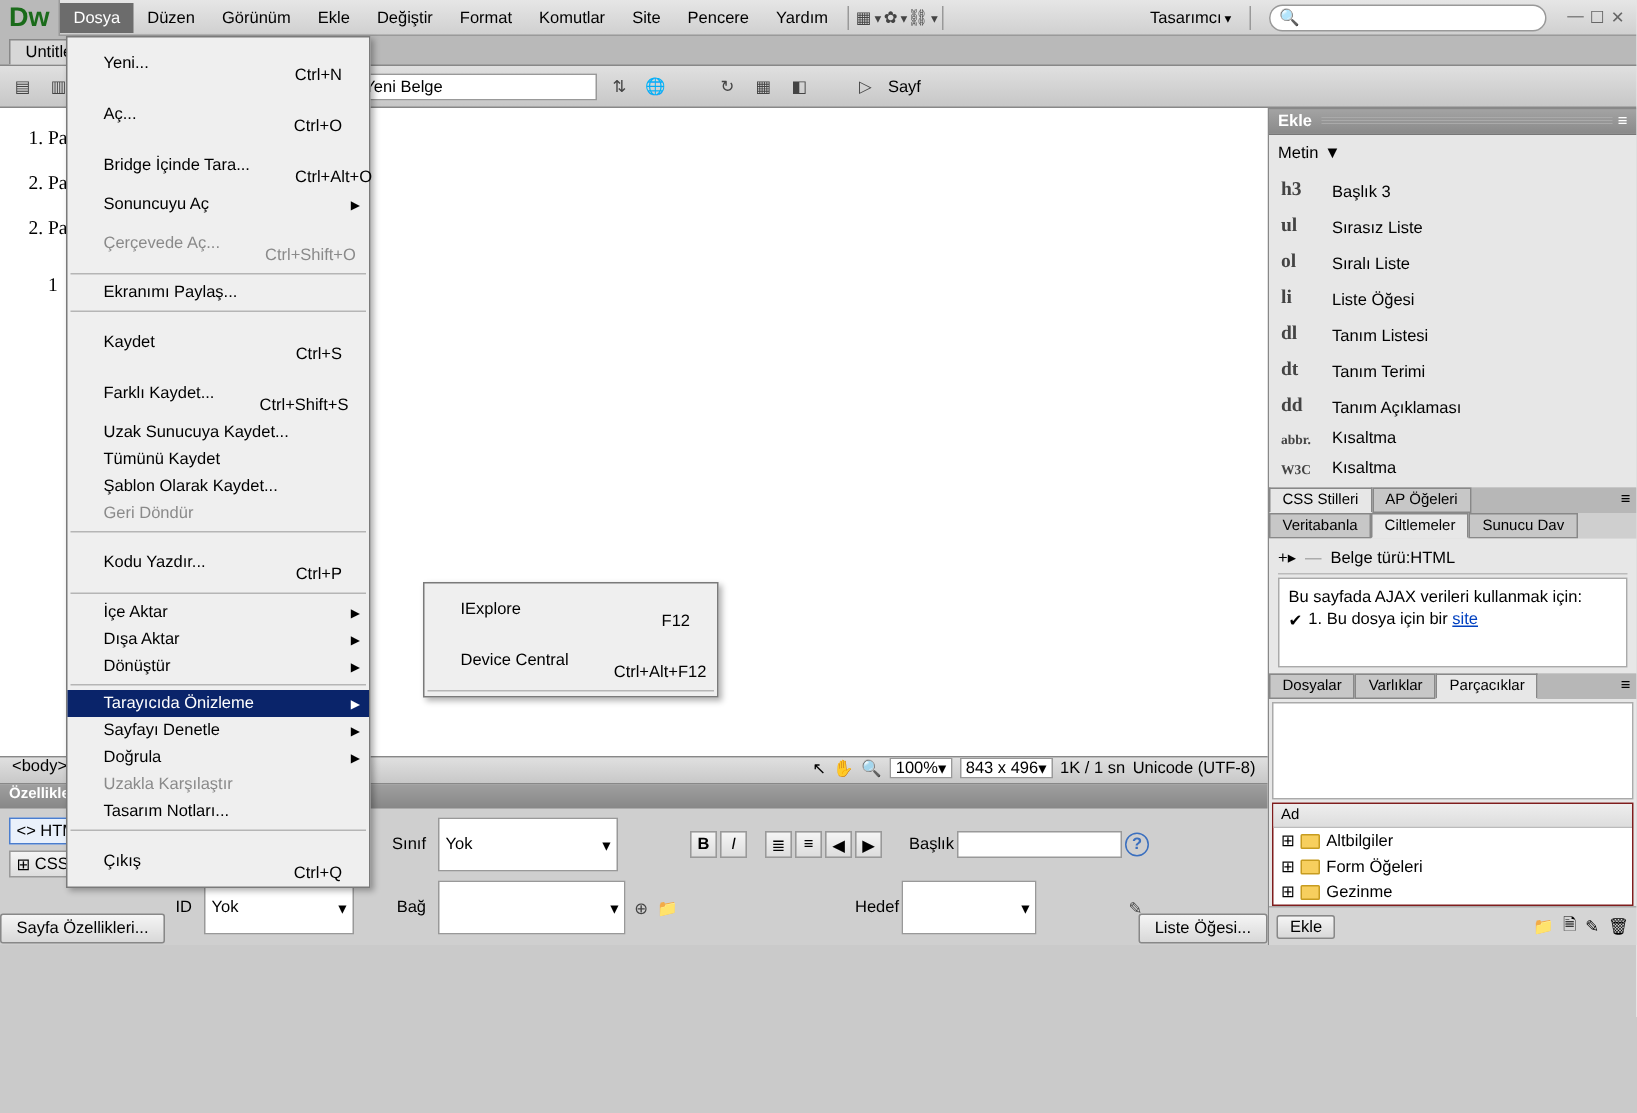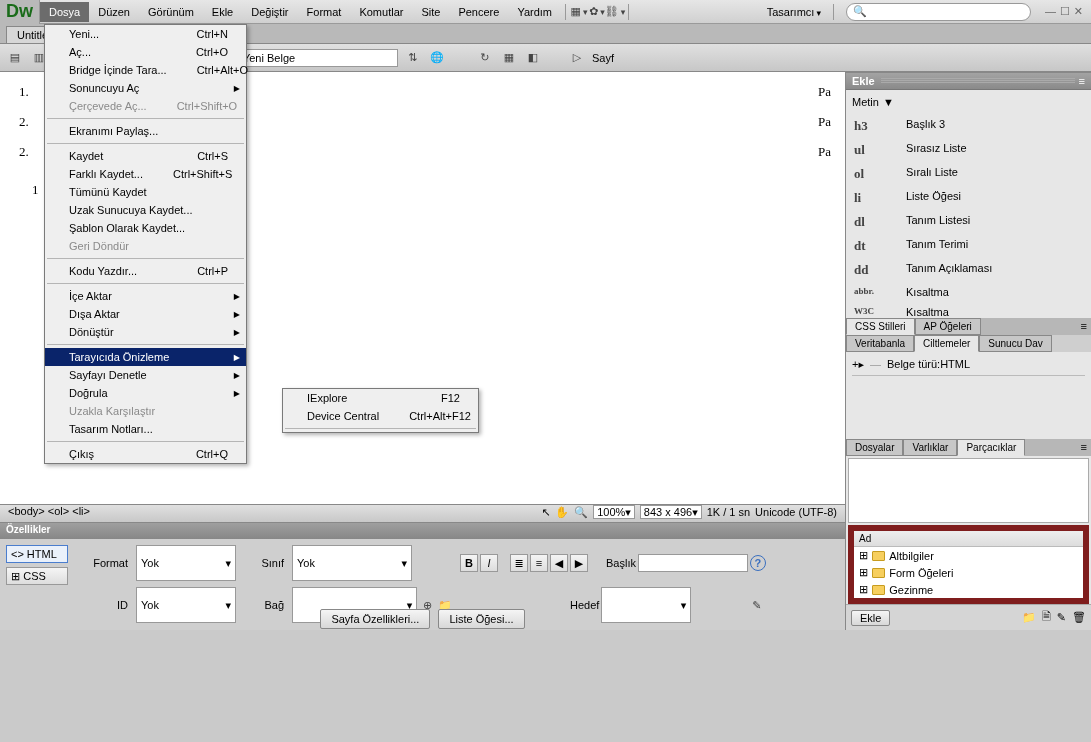--- a/index.html
+++ b/index.html
@@ -17,68 +17,68 @@
 .windowbtns{ display:flex; gap:4px; color:#666; margin-left:6px;}
 .tabstrip{ height:20px; background:#b9b9b9; border-bottom:1px solid #888; display:flex; align-items:flex-end; padding-left:6px;}
 .tabstrip .tab{ background:#d7d7d7; border:1px solid #888; border-bottom:none; padding:2px 10px; font-size:11px;}
 .toolbar2{ height:28px; background:linear-gradient(#e0e0e0,#c7c7c7); border-bottom:1px solid #888; display:flex; align-items:center; gap:6px; padding:0 6px; position:relative; z-index:1;}
 .tb-btn{ padding:2px 6px; border:1px solid transparent; border-radius:2px; display:flex; align-items:center; gap:2px;}
 .tb-btn.disabled{ color:#888;}
 .tb-combo{ width:60px; height:18px; border:1px solid #999; background:#fff; display:flex; align-items:center; padding:0 4px; gap:3px; }
 .title-input{ width:160px; height:18px; border:1px solid #999; background:#fff; padding:0 4px;}
 .workspace{ display:flex; height:558px; }
 .editor-col{ width:846px; display:flex; flex-direction:column; background:#fff; border-right:1px solid #888;}
-.canvas{ flex:1; background:#fff; padding:12px 14px; position:relative;text-align:right; }
+.canvas{ flex:1; background:#fff; padding:12px 14px; position:relative; }
 .canvas ol{ margin-left:18px;}
 .canvas li{ margin-bottom:14px; font-size:13px; font-family:"Times New Roman",serif;}
 .statusbar{ height:18px; background:linear-gradient(#e0e0e0,#c8c8c8); border-top:1px solid #888; display:flex; align-items:flex-start; font-size:10px; padding:0 8px;}
 .statusbar .right{ margin-left:auto; display:flex; align-items:center; gap:5px;}
 .statusbar .combo{ border:1px solid #999; background:#fff; padding:0 3px; height:14px; display:flex; align-items:center;}
 .props-panel{ height:108px; background:#cfcfcf; border-top:1px solid #888;}
 .props-hdr{ background:linear-gradient(#9f9f9f,#878787); color:#fff; font-weight:bold; height:16px; padding:1px 6px; font-size:10px;}
 .props-body{ display:flex; padding:6px; gap:10px; height:70px;}
 .props-left{ width:62px; display:flex; flex-direction:column; gap:4px;}
 .prop-btn{ border:1px solid #999; background:linear-gradient(#f5f5f5,#ddd); padding:2px 4px; display:flex; align-items:center; gap:3px; height:18px;}
 .prop-btn.sel{ border:1px solid #4a7dce; background:#eaf1fb;}
 .props-grid{ display:grid; grid-template-columns:50px 100px 40px 160px auto; gap:6px 8px; align-items:center;}
 .pg-label{ text-align:right; font-size:11px;}
 .pg-sel{ border:1px solid #999; background:#fff; height:36px; display:flex; align-items:center; padding:0 4px; justify-content:space-between;}
 .pg-input{ border:1px solid #999; background:#fff; height:18px; padding:0 4px;}
 .fmtbtns{ display:flex; gap:2px; align-items:center;}
 .fmtbtns .b{ border:1px solid #999; width:18px; height:18px; display:flex; align-items:center; justify-content:center; background:linear-gradient(#f5f5f5,#ddd);}
-.props-bottom{ display:flex; justify-content:center; gap:8px; padding-bottom:4px;}
+.props-bottom{ display:flex; justify-content:space-between; gap:8px; padding-bottom:4px;}
 .bigbtn{ border:1px solid #888; background:linear-gradient(#f5f5f5,#d8d8d8); padding:3px 10px; border-radius:2px;}
 .right-col{ width:245px; display:flex; flex-direction:column; background:#c6c6c6; }
 .panel-hdr{ background:linear-gradient(#a3a3a3,#8a8a8a); color:#fff; font-size:10px; font-weight:bold; padding:2px 6px; display:flex; align-items:center; border-top:1px solid #888; border-bottom:1px solid #777;}
 .panel-hdr .hline{ flex:1; margin-left:6px; height:6px; background:repeating-linear-gradient(#aaa,#aaa 1px,transparent 1px,transparent 2px);}
 .panel-hdr .menu{ margin-left:4px;}
 .insert-body{ background:#e7e7e7; padding:6px; height:284px; overflow:hidden;}
 .insert-cat{ font-size:11px; margin-bottom:6px; display:flex; align-items:center; gap:4px;}
-.insert-row{ display:flex; align-items:flex-start; gap:26px; padding:4px 2px;}
+.insert-row{ display:flex; align-items:flex-end; gap:8px; padding:4px 2px;}
 .insert-row .ic{ width:26px; font-family:"Times New Roman",serif; font-size:13px; color:#444; text-align:left;font-weight:bold;}
 .insert-row .ic.small{ font-size:9px; font-family:Tahoma;}
 .tabs-row{ display:flex; background:#b7b7b7;}
 .tabs-row .t{ padding:2px 8px; border:1px solid #888; background:#c7c7c7; font-size:10px;}
 .tabs-row .t.active{ background:#e7e7e7; border-bottom-color:#e7e7e7;}
 .css-body{ background:#e7e7e7; height:108px; padding:4px 6px; font-size:10px; display:flex; flex-direction:column;}
 .binding-bar{ border-bottom:1px solid #bbb; padding:2px 0 4px; display:flex; align-items:center; gap:6px;}
 .binding-msg{ background:#fff; border:1px solid #aaa; padding:6px; font-size:10px; margin-top:2px; flex:1; overflow:hidden;}
 .files-body{ background:#e7e7e7; flex:1; display:flex; flex-direction:column;}
 .files-whitespace{ background:#fff; border:1px solid #aaa; height:65px; margin:2px;}
-.files-list{ background:#fff; border:6px solid #7f1d1d; flex:1; margin:0 2px; }
+.files-list{ background:#fff; border:1px solid #7f1d1d; flex:1; margin:0 2px; }
 .files-head{ background:linear-gradient(#eee,#ddd); border-bottom:1px solid #bbb; padding:2px 5px; font-size:10px;}
 .files-item{ display:flex; align-items:center; gap:4px; padding:2px 5px; font-size:10px;}
 .folder{ width:13px; height:10px; background:#f7cf5e; border:1px solid #c79c20; border-radius:1px;}
 .files-footer{ background:#d5d5d5; border-top:1px solid #aaa; padding:3px 5px; display:flex; align-items:center; gap:6px;}
 
 .menu-pop{ position:absolute; background:#efefef; border:1px solid #7a7a7a; box-shadow:2px 2px 4px rgba(0,0,0,.3); z-index:100; }
 .menu-pop .row{ display:flex; align-items:center; padding:3px 18px 3px 24px; font-size:11px; position:relative; white-space:nowrap;}
 .menu-pop .row.disabled{ color:#8a8a8a;}
 .menu-pop .row.sel{ background:#0a246a; color:#fff;}
-.menu-pop .row .sc{ margin-left:auto; padding-left:30px;}
+.menu-pop .row .sc{ margin-left:auto; padding-left:30px;margin-top:16px;}
 .menu-pop .row .arr{ position:absolute; right:6px;}
 .menu-pop .msep{ height:1px; background:#b5b5b5; margin:3px 2px;}
 #file-menu{ top:24px; left:44px; width:203px;}
 #sub-menu{ top:388px; left:282px; width:197px;}
 .helpicon{ width:16px; height:16px; border-radius:50%; border:1px solid #3a6fbf; color:#3a6fbf; display:flex; align-items:center; justify-content:center; font-weight:bold; margin-left:auto;}
 </style>
 </head>
 <body>
 
 <div class="topbar">
@@ -288,20 +288,27 @@
       <div class="t">Veritabanla</div>
       <div class="t active">Ciltlemeler</div>
       <div class="t">Sunucu Dav</div>
     </div>
     <div class="css-body">
       <div class="binding-bar">
         <span>+▸</span>
         <span style="color:#999">—</span>
         <span>Belge türü:HTML</span>
       </div>
+      <div class="binding-msg">
+        <div>Bu sayfada AJAX verileri kullanmak için:</div>
+        <div style="margin-top:3px; display:flex; gap:4px; align-items:flex-start;">
+            <span>✔</span>
+            <span><span>1.  Bu dosya için bir </span><a href="#" style="color:#0040c0">site</a></span>
+          </div>
+      </div>
     </div>
 
     <div class="tabs-row">
       <div class="t">Dosyalar</div>
       <div class="t">Varlıklar</div>
       <div class="t active">Parçacıklar</div>
       <span style="margin-left:auto; padding:2px 4px;">≡</span>
     </div>
     <div class="files-body">
       <div class="files-whitespace"></div>
@@ -364,24 +371,24 @@
     <div class="msep"></div>
     <div class="row">
       <span>Kaydet</span>
       <span class="sc">Ctrl+S</span>
     </div>
     <div class="row">
       <span>Farklı Kaydet...</span>
       <span class="sc">Ctrl+Shift+S</span>
     </div>
     <div class="row">
+      <span>Uzak Sunucuya Kaydet...</span>
+    </div>
+    <div class="row">
       <span>Tümünü Kaydet</span>
-    </div>
-    <div class="row">
-      <span>Uzak Sunucuya Kaydet...</span>
     </div>
     <div class="row">
       <span>Şablon Olarak Kaydet...</span>
     </div>
     <div class="row disabled">
       <span>Geri Döndür</span>
     </div>
     <div class="msep"></div>
     <div class="row">
       <span>Kodu Yazdır...</span>

